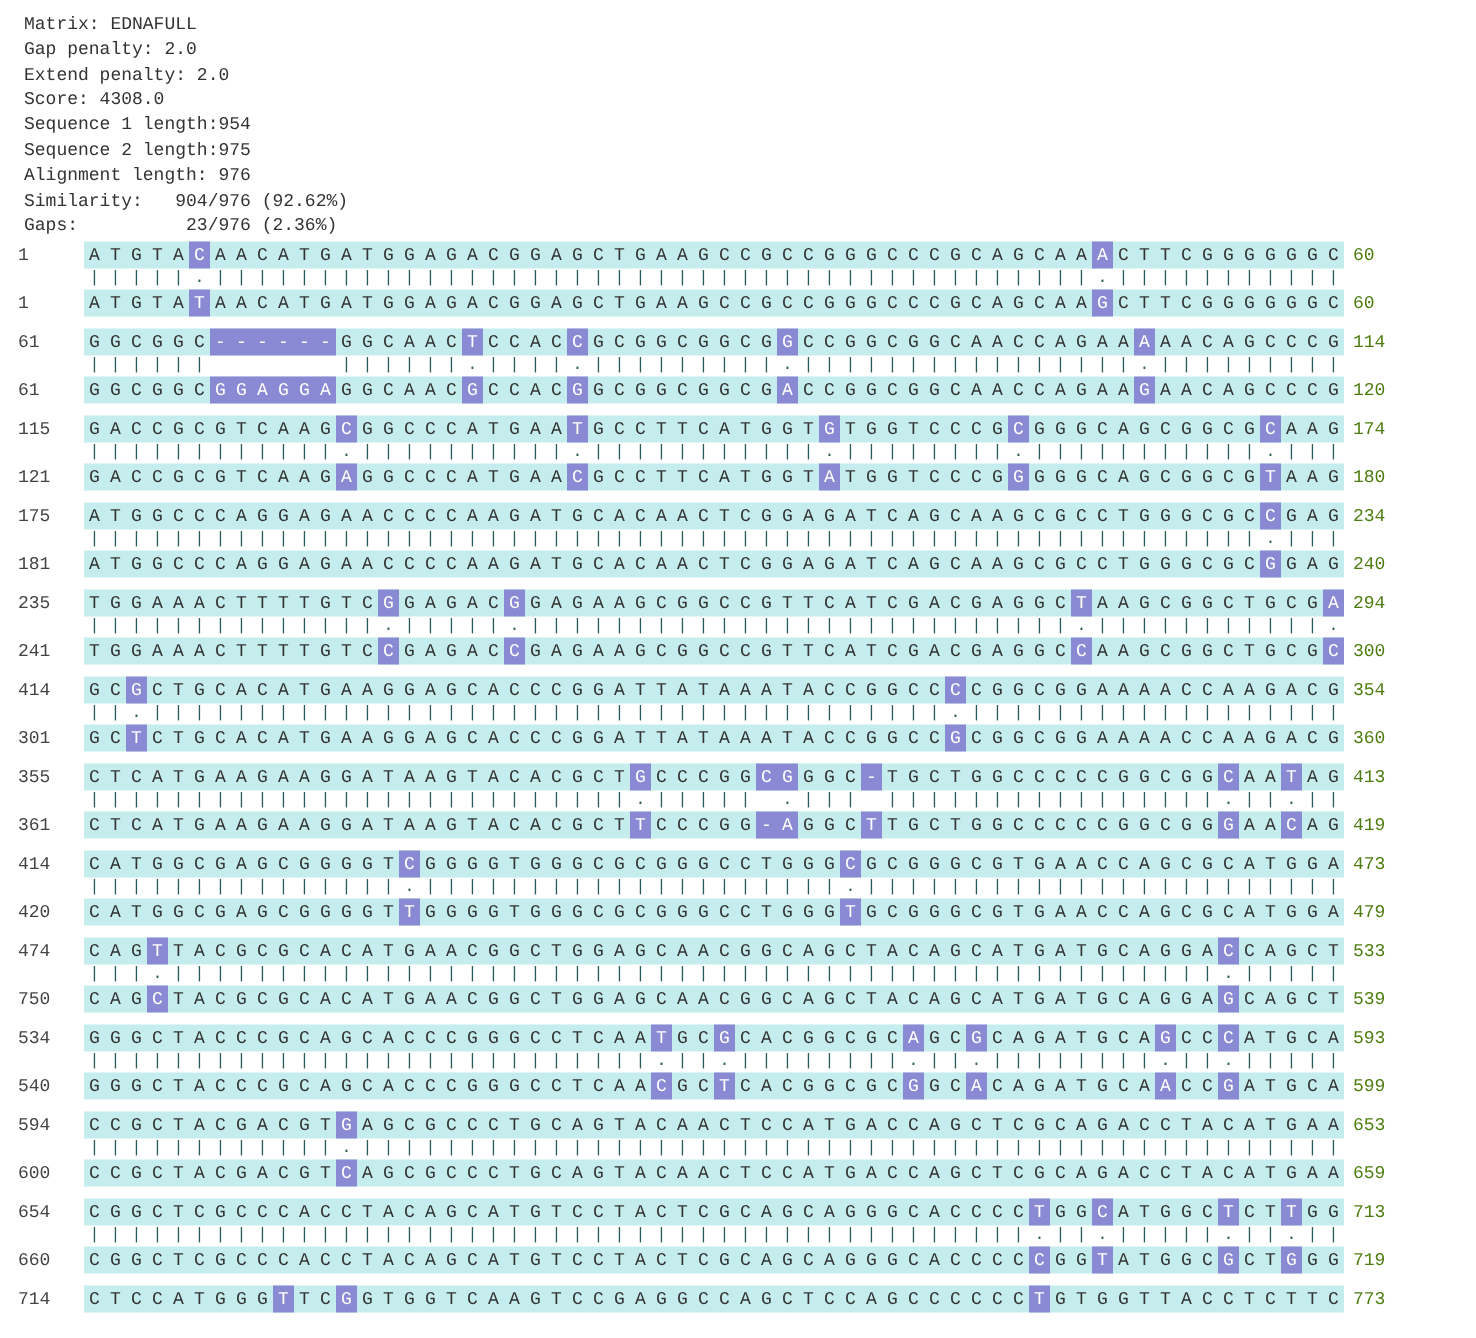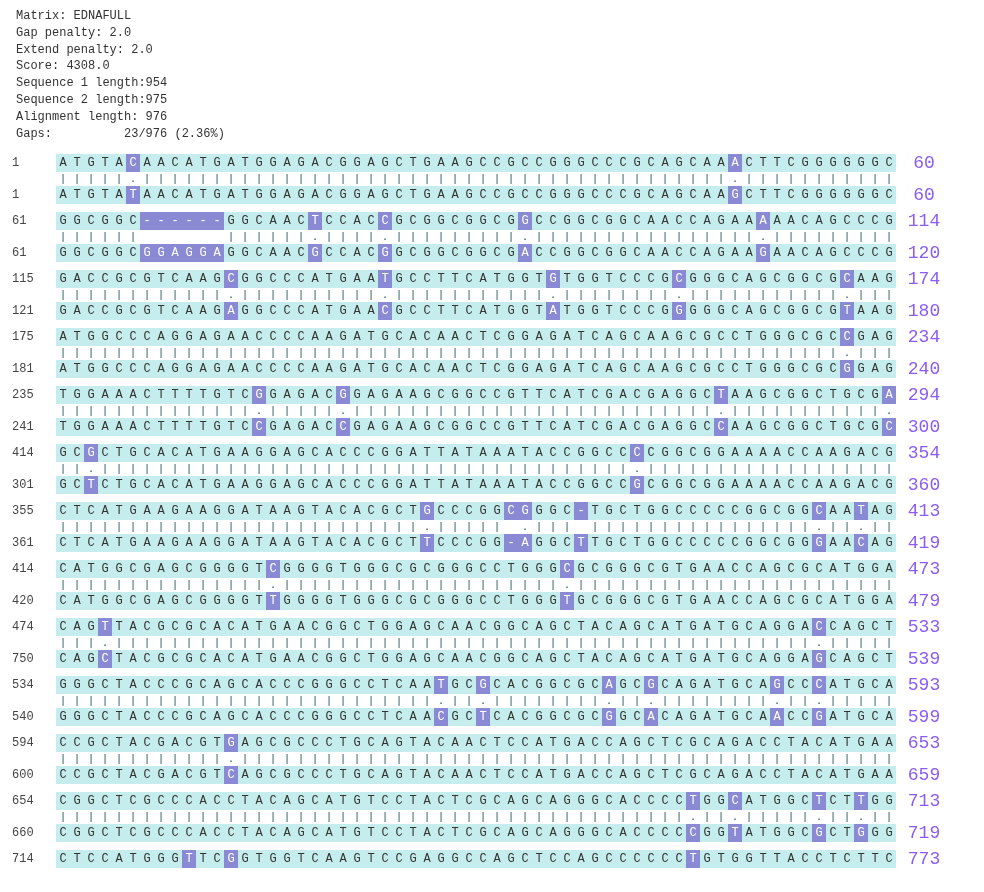--- a/index.html
+++ b/index.html
@@ -5,21 +5,21 @@
 body {
   font-family: "Courier New", monospace;
   font-size: 12px;
   background: #fff;
   margin: 0;
   padding: 8px;
   color: #333;
 }
 .header {
   margin-left: 8px;
-  margin-bottom: 12px;
+  margin-bottom: 2px;
   line-height: 1.4;
 }
 .header-line { white-space: pre; }
 .alignment-container { margin-left: 4px; }
 .block {
   margin-bottom: 8px;
   display: flex;
   flex-direction: column;
 }
 .row {
@@ -28,23 +28,23 @@
   height: 18px;
 }
 .pos-left {
   width: 44px;
   text-align: left;
   color: #444;
   font-size: 12px;
 }
 .pos-right {
   width: 44px;
-  text-align: center;
-  color: #8b5cf6;
-  font-size: 18px;
+  text-align: left;
+  color: #4d7c0f;
+  font-size: 12px;
   margin-left: 6px;
 }
 .seq {
   display: flex;
   background: #c5eded;
   height: 18px;
   align-items: center;
 }
 .seq span {
   display: inline-flex;
@@ -88,20 +88,21 @@
 <body>
 
 <div class="header">
   <div class="header-line">Matrix: EDNAFULL</div>
   <div class="header-line">Gap penalty: 2.0</div>
   <div class="header-line">Extend penalty: 2.0</div>
   <div class="header-line">Score: 4308.0</div>
   <div class="header-line">Sequence 1 length:954</div>
   <div class="header-line">Sequence 2 length:975</div>
   <div class="header-line">Alignment length: 976</div>
+  <div class="header-line">Similarity:   904/976 (92.62%)</div>
   <div class="header-line">Gaps:          23/976 (2.36%)</div>
 </div>
 
 <div class="alignment-container" id="alignment">
     <div class="block">
       <div class="row">
         <div class="pos-left">1</div>
         <div class="seq">
           <span>A</span>
           <span>T</span>

